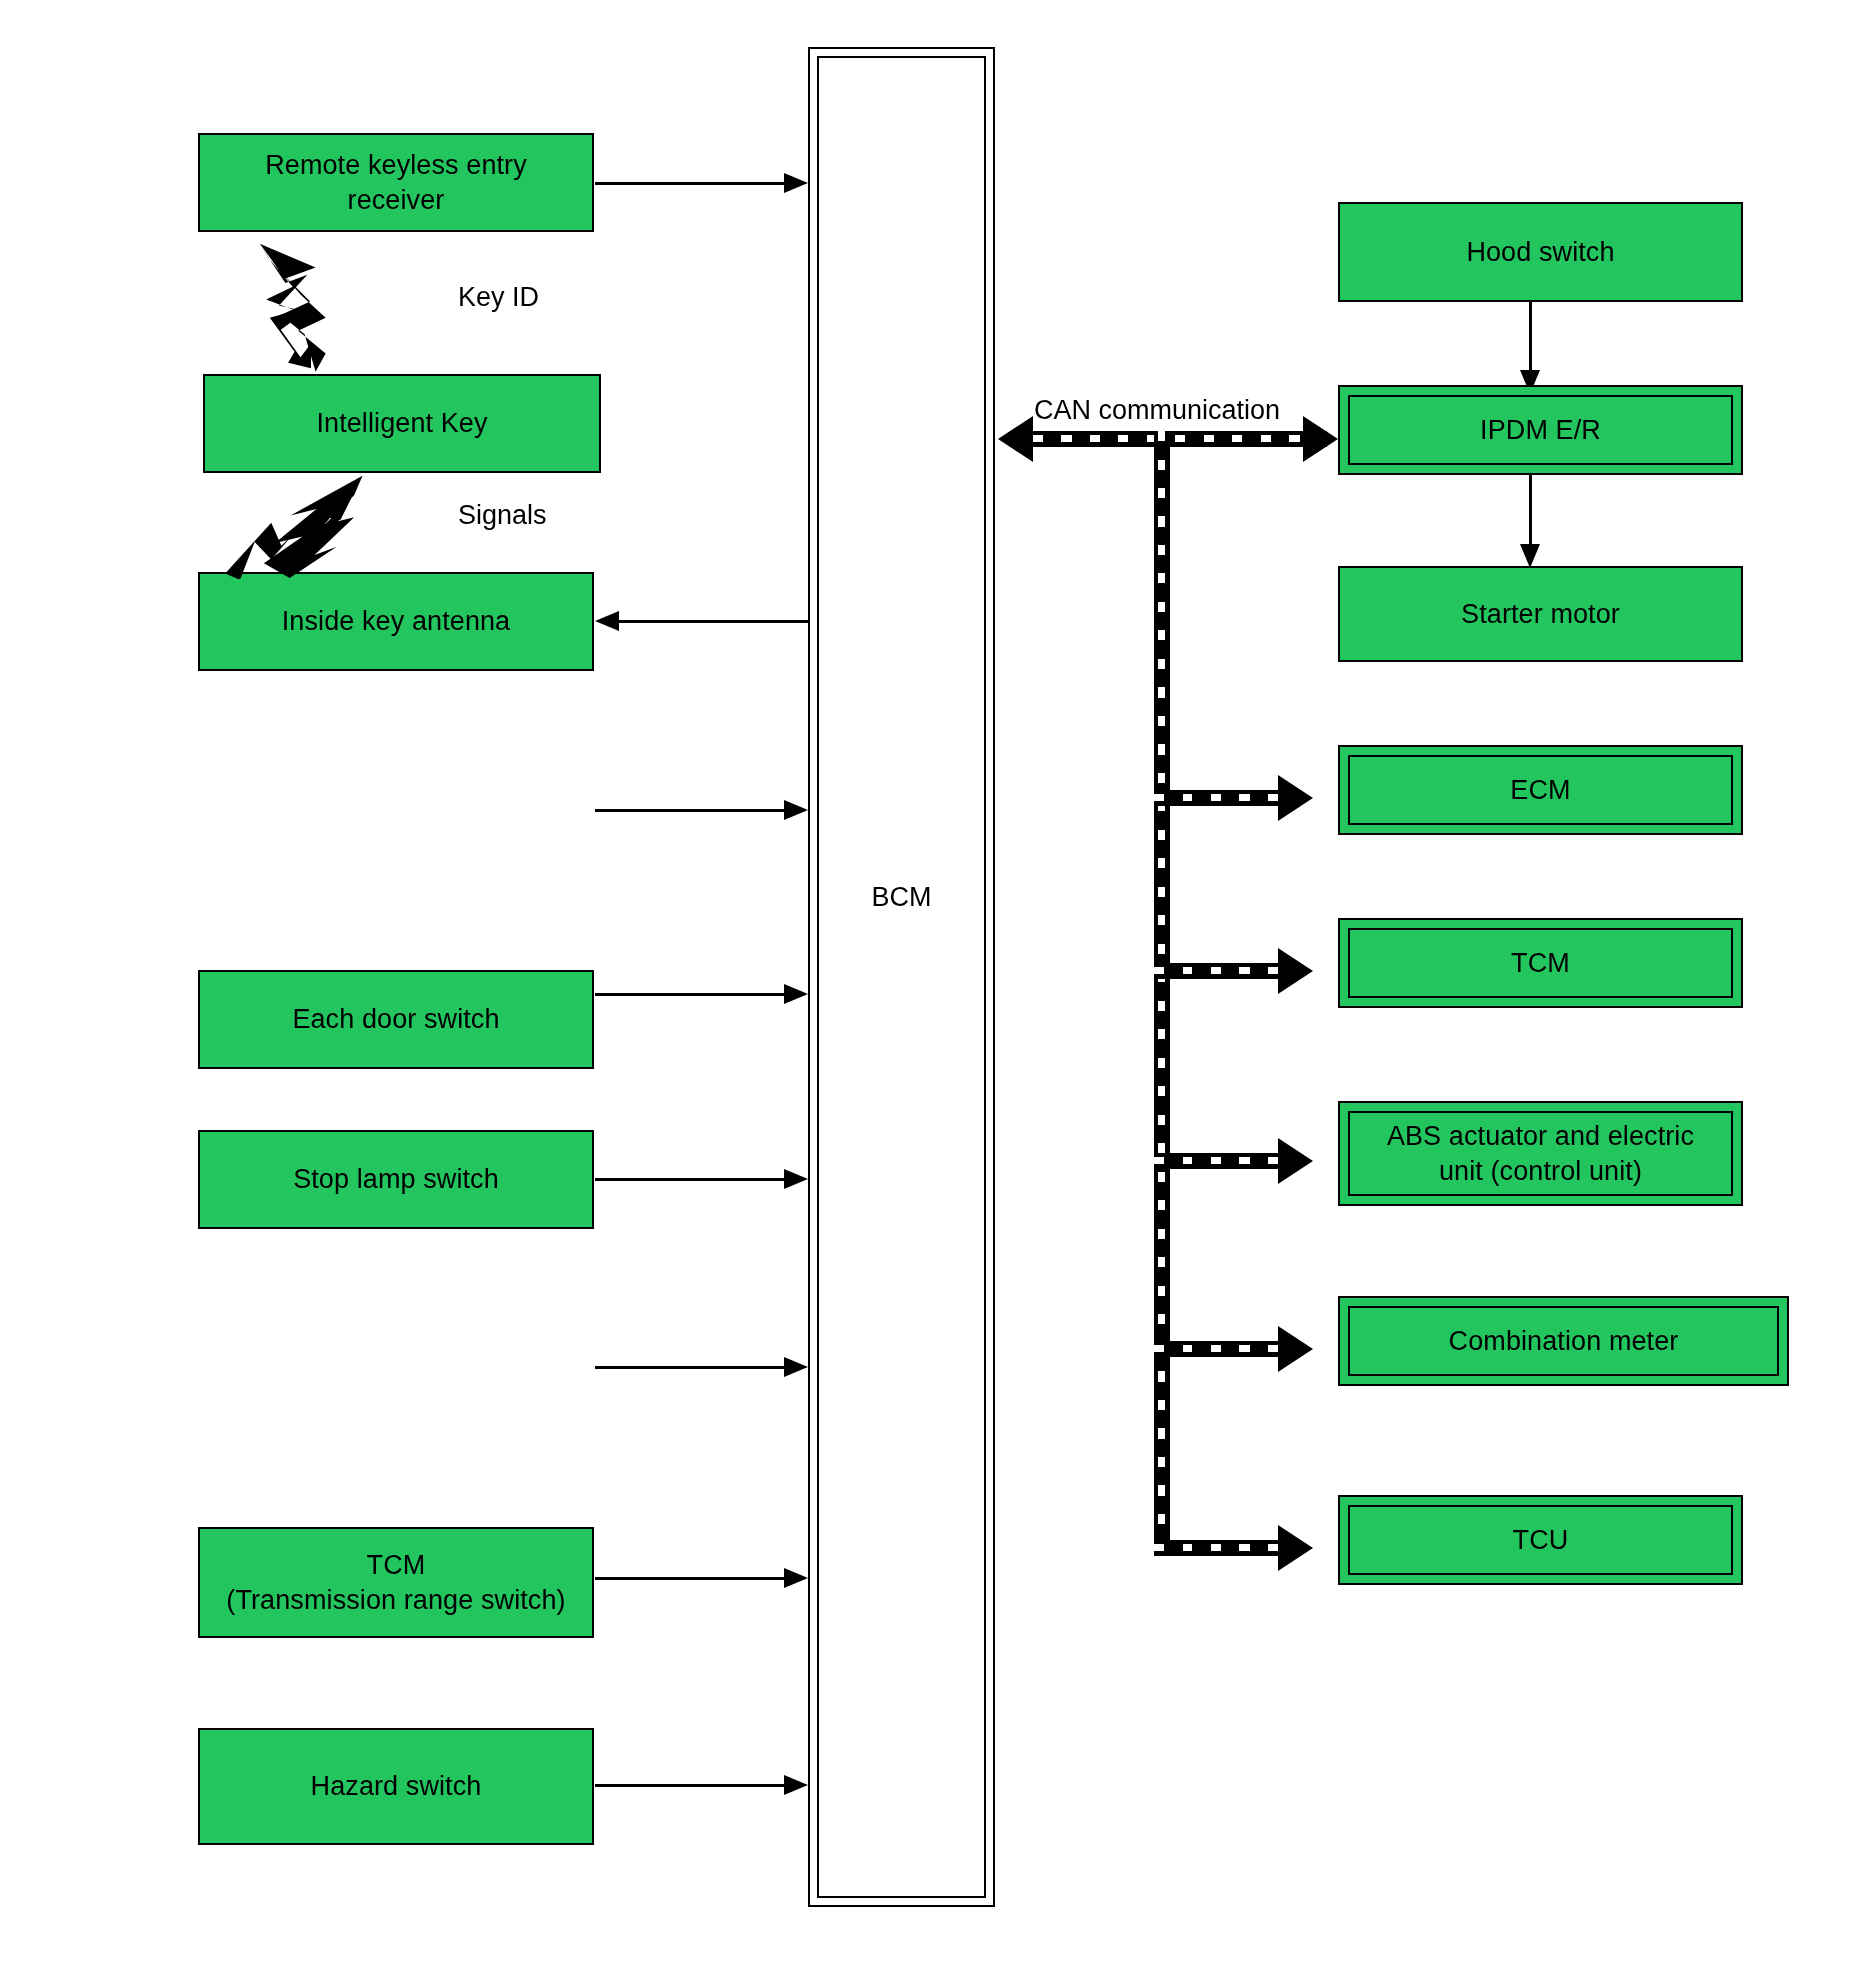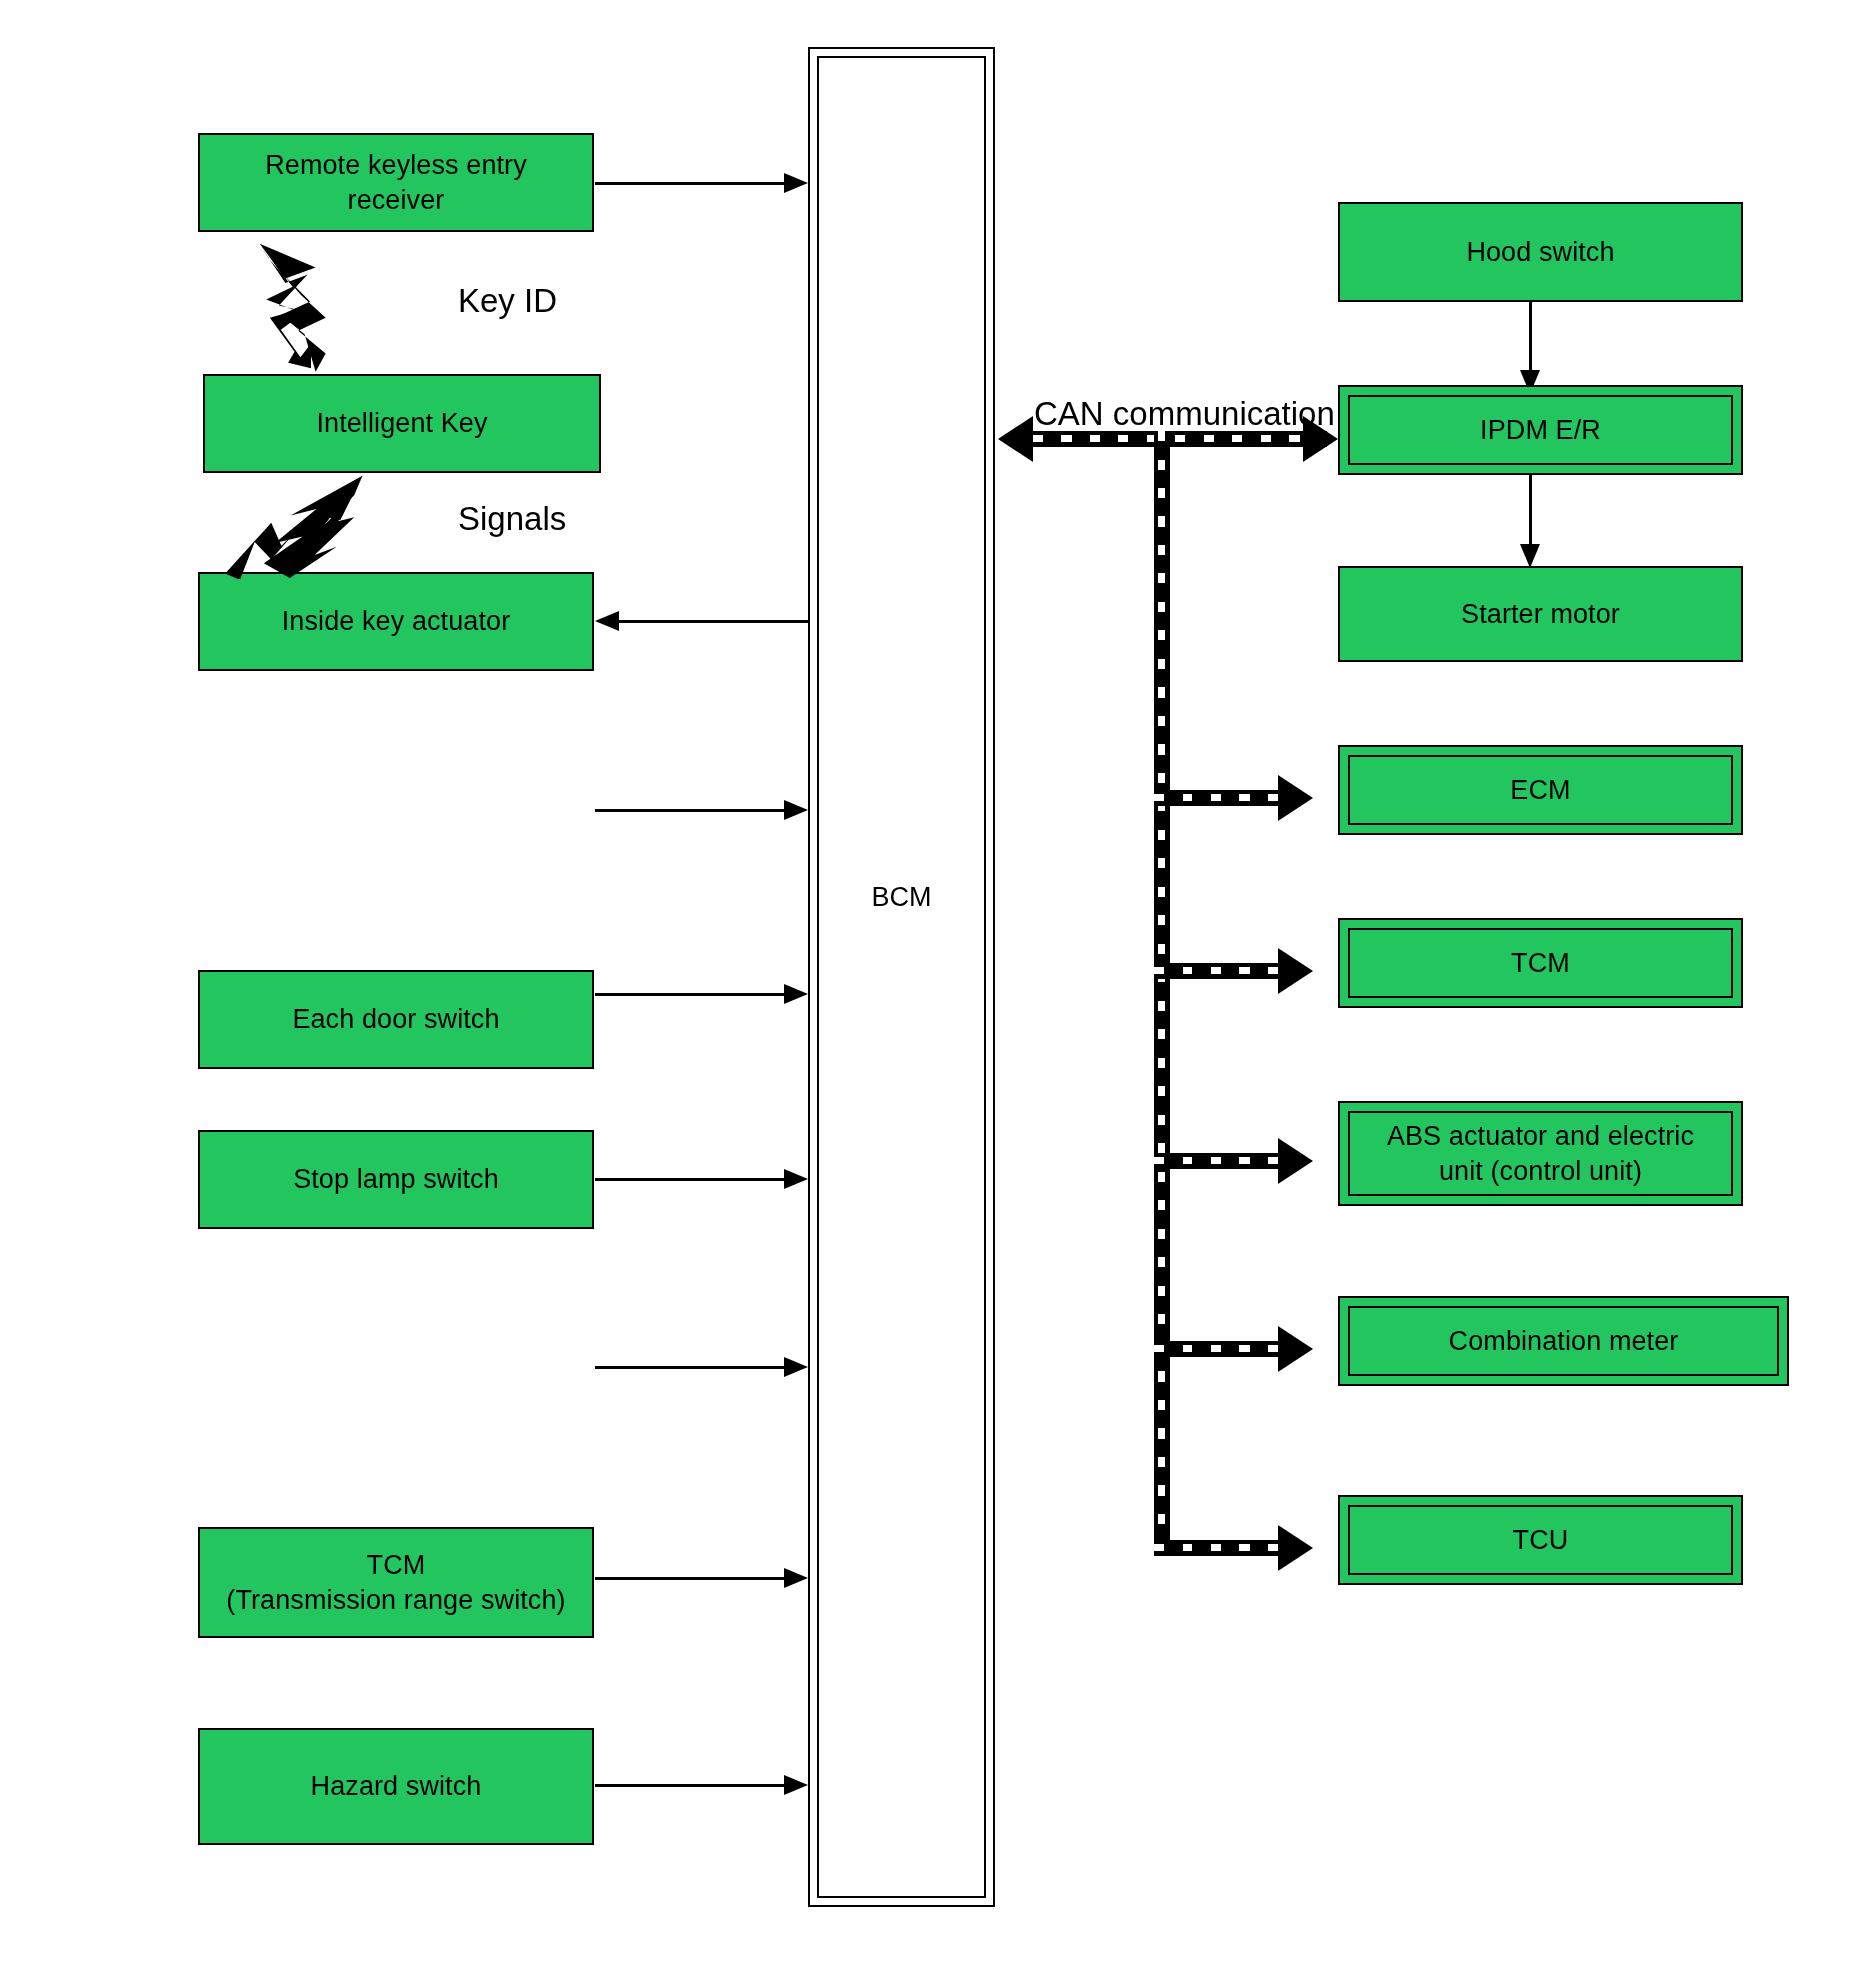--- a/index.html
+++ b/index.html
@@ -40,21 +40,21 @@
   .can-v{position:absolute;width:15.6px;background:#000;}
   .can-v::after{content:"";position:absolute;top:0;left:4.1px;bottom:0;width:7.3px;
         background:repeating-linear-gradient(to bottom,#fff 0 10px,#000 10px 28.5px);}
 
   .can-arrow-r{position:absolute;width:0;height:0;border-top:23px solid transparent;
         border-bottom:23px solid transparent;border-left:35px solid #000;}
   .can-arrow-l{position:absolute;width:0;height:0;border-top:23px solid transparent;
         border-bottom:23px solid transparent;border-right:35px solid #000;}
 
   
-  .free-label{position:absolute;font-size:33px;white-space:nowrap;}
+  .free-label{position:absolute;font-size:27px;white-space:nowrap;}
 
   
   .bolt{position:absolute;}
 </style>
 </head>
 <body>
 
 <div id="page">
 
   <div id="bcm" style="left:808px;top:47px;width:187px;height:1860px;"></div>
@@ -65,21 +65,21 @@
 receiver</span>
   </div>
   <div class="hline" style="left:595px;top:182px;width:190px;"></div>
   <div class="arrow-r" style="left:784px;top:173px;"></div>
 
   <div class="node" style="left:203px;top:374px;width:398px;height:99px;">
     <span class="lbl">Intelligent Key</span>
   </div>
 
   <div class="node" style="left:198px;top:572px;width:396px;height:99px;">
-    <span class="lbl">Inside key actuator</span>
+    <span class="lbl">Inside key antenna</span>
   </div>
   <div class="hline" style="left:618px;top:620px;width:190px;"></div>
   <div class="arrow-l" style="left:595px;top:611px;"></div>
 
   <div class="hline" style="left:595px;top:809px;width:190px;"></div>
   <div class="arrow-r" style="left:784px;top:800px;"></div>
 
   <div class="node" style="left:198px;top:970px;width:396px;height:99px;">
     <span class="lbl">Each door switch</span>
   </div>

